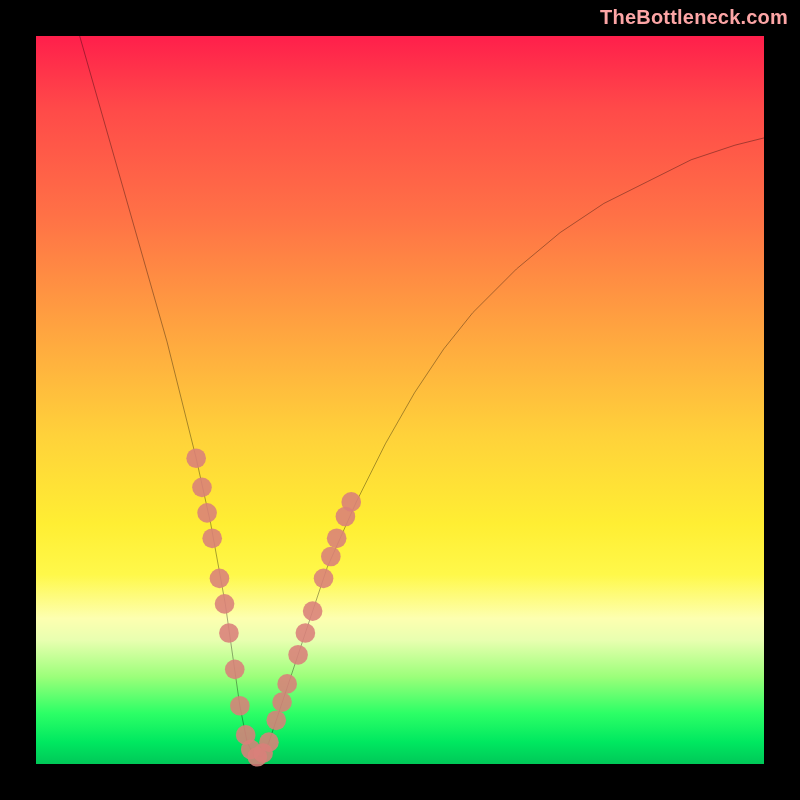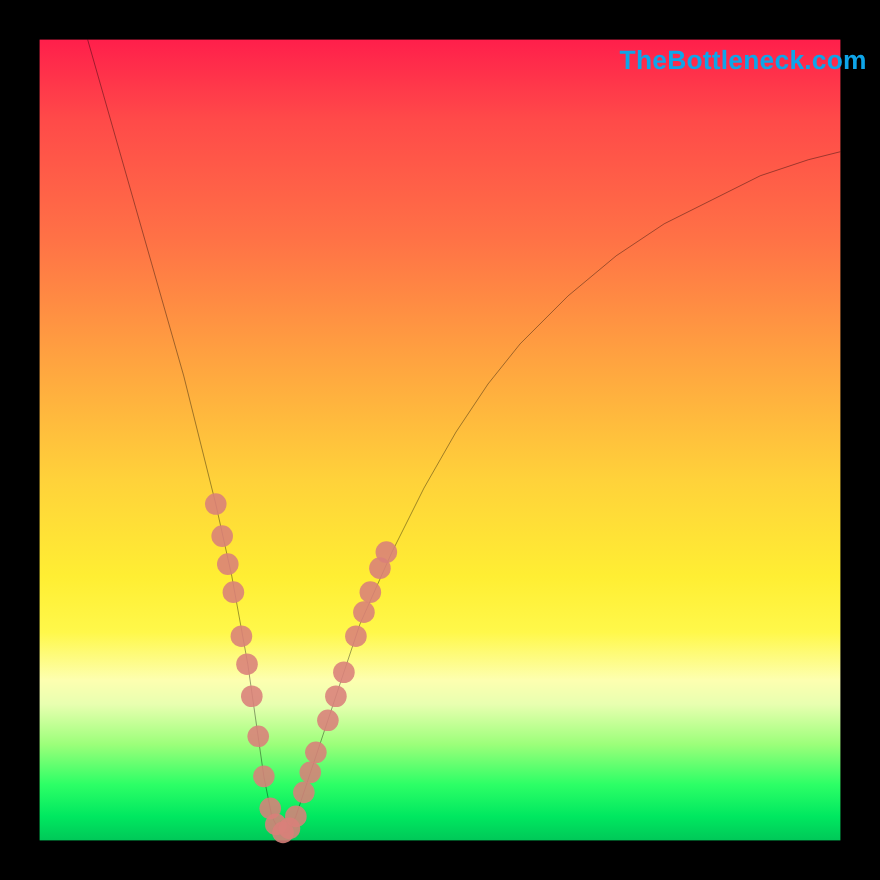--- a/index.html
+++ b/index.html
@@ -38,26 +38,25 @@
       #9cff7a 88%,
       #2dff66 93%,
       #00e860 97%,
       #00c858 100%
     );
   }
   .watermark {
     position: absolute;
     top: 6px;
     right: 12px;
-    color: #0ea5e9;
-    font-size: 24px;
+    color: #fca5a5;
+    font-size: 20px;
     font-weight: 600;
     letter-spacing: 0.2px;
     user-select: none;
-    margin-top: 36px;
   }
   svg.curve {
     position: absolute;
     left: 0;
     top: 0;
     width: 728px;
     height: 728px;
     overflow: visible;
   }
 </style>

